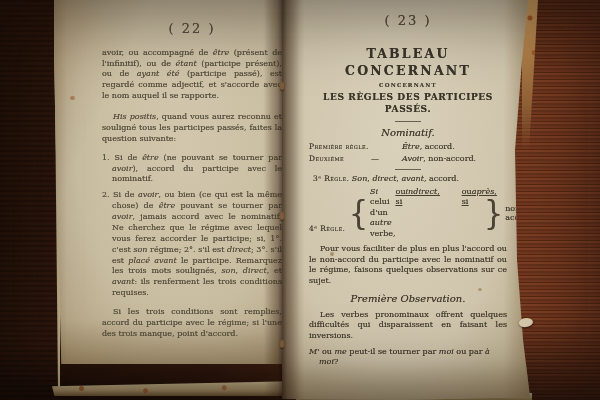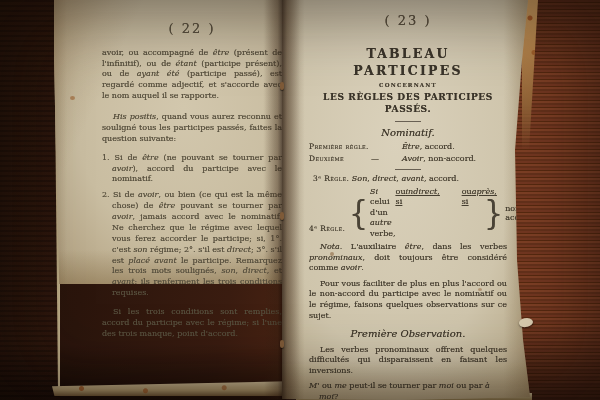--- a/index.html
+++ b/index.html
@@ -49,21 +49,21 @@
       linear-gradient(to bottom, #c0b18f 0%, #a18c64 60%, #6b5334 100%);
     clip-path:polygon(0 35%, 100% 0, 100% 100%, 1% 100%);
   }
   .edge-bottom-right{
     position:absolute;left:296px;top:393px;width:236px;height:7px;
     background:linear-gradient(to bottom,#b6a785,#877248);
   }
   
   .page{position:absolute;top:0;}
   .page-left{
-    left:44px;width:254px;height:284px;
+    left:44px;width:254px;height:364px;
     clip-path:polygon(10px 0, 254px 0, 254px 393px, 18px 389px, 13px 200px, 10px 60px);
     background:
       linear-gradient(115deg, rgba(125,95,55,.33), rgba(0,0,0,0) 26%),
       linear-gradient(to right, rgba(110,85,50,.38) 0%, rgba(0,0,0,0) 9%),
       linear-gradient(to right, rgba(0,0,0,0) 86%, rgba(85,60,32,.38) 99%),
       linear-gradient(to bottom, rgba(0,0,0,0) 88%, rgba(120,95,55,.4) 100%),
       radial-gradient(ellipse at 55% 38%, #d2c7ad 0%, #c9bda1 55%, #b2a181 92%);
   }
   .page-right{
     left:282px;width:252px;height:400px;
@@ -136,21 +136,21 @@
       <p class="p-just ind sp10"><em>His positis</em>, quand vous aurez reconnu et souligné tous les participes passés, faites la question suivante:</p>
       <p class="p-just hang sp8">1. Si de <em>être</em> (ne pouvant se tourner par <em>avoir</em>), accord du participe avec le nominatif.</p>
       <p class="p-just hang sp5">2. Si de <em>avoir</em>, ou bien (ce qui est la même chose) de <em>être</em> pouvant se tourner par <em>avoir</em>, jamais accord avec le nominatif. Ne cherchez que le régime avec lequel vous ferez accorder le participe; si, 1°. c'est <em>son</em> régime; 2°. s'il est <em>direct</em>; 3°. s'il est <em>placé avant</em> le participe. Remarquez les trois mots soulignés, <em>son</em>, <em>direct</em>, et <em>avant</em>: ils renferment les trois conditions requises.</p>
       <p class="p-just ind sp8">Si les trois conditions sont remplies, accord du participe avec le régime; si l'une des trois manque, point d'accord.</p>
     </div>
   </div>
 
   <div class="page page-right">
     <div class="pr-content">
       <div class="pnum">( 23 )</div>
-      <div class="rp-title">TABLEAU PARTICIPES</div>
+      <div class="rp-title">TABLEAU CONCERNANT</div>
       <div class="rp-concernant">CONCERNANT</div>
       <div class="rp-subtitle">LES RÈGLES DES PARTICIPES PASSÉS.</div>
       <div class="hr"></div>
 
       <div class="sec-head">Nominatif.</div>
       <div class="rrow">
         <span class="rlabel">
             <span class="sc">Première règle.</span>
             <span class="sc"></span>
           </span>
@@ -179,21 +179,20 @@
               <span class="mid"><em>indirect</em>,</span>
             </span>
           <span class="r4line two">
               <span>ou si</span>
               <span class="mid"><em>après</em>,</span>
             </span>
         </span>
         <span class="brace">}</span>
         <span class="r4result">non-accord.</span>
       </div>
-      <p class="p-just ind"><em>Nota.</em> L'auxiliaire <em>être</em>, dans les verbes <em>pronominaux</em>, doit toujours être considéré comme <em>avoir</em>.</p>
       <p class="p-just ind sp5">Pour vous faciliter de plus en plus l'accord ou le non-accord du participe avec le nominatif ou le régime, faisons quelques observations sur ce sujet.</p>
 
       <div class="obs-head">Première Observation.</div>
       <p class="p-just ind">Les verbes pronominaux offrent quelques difficultés qui disparaissent en faisant les inversions.</p>
       <p class="hang sp5"><em>M'</em> ou <em>me</em> peut-il se tourner par <em>moi</em> ou par <em>à moi</em>?</p>
 
     </div>
   </div>
 
   <div class="gutter"></div>

